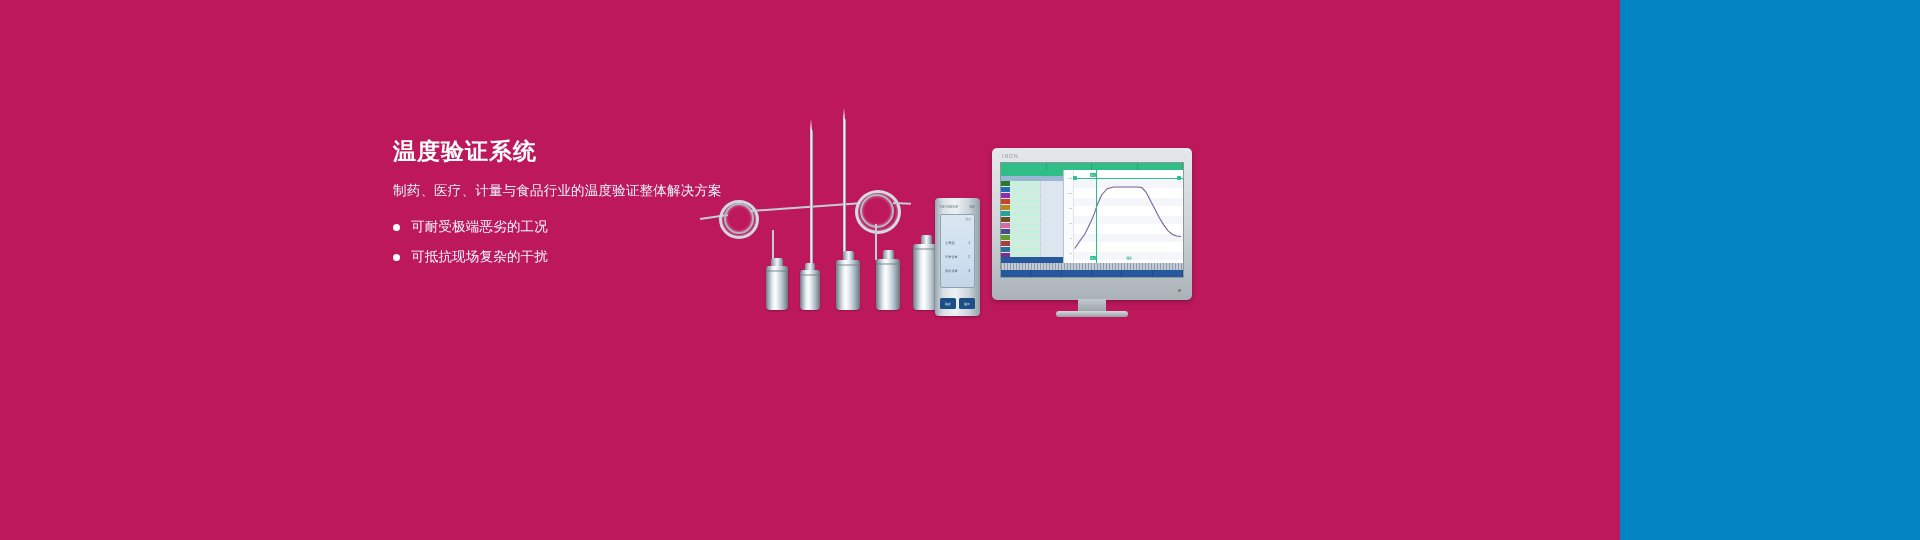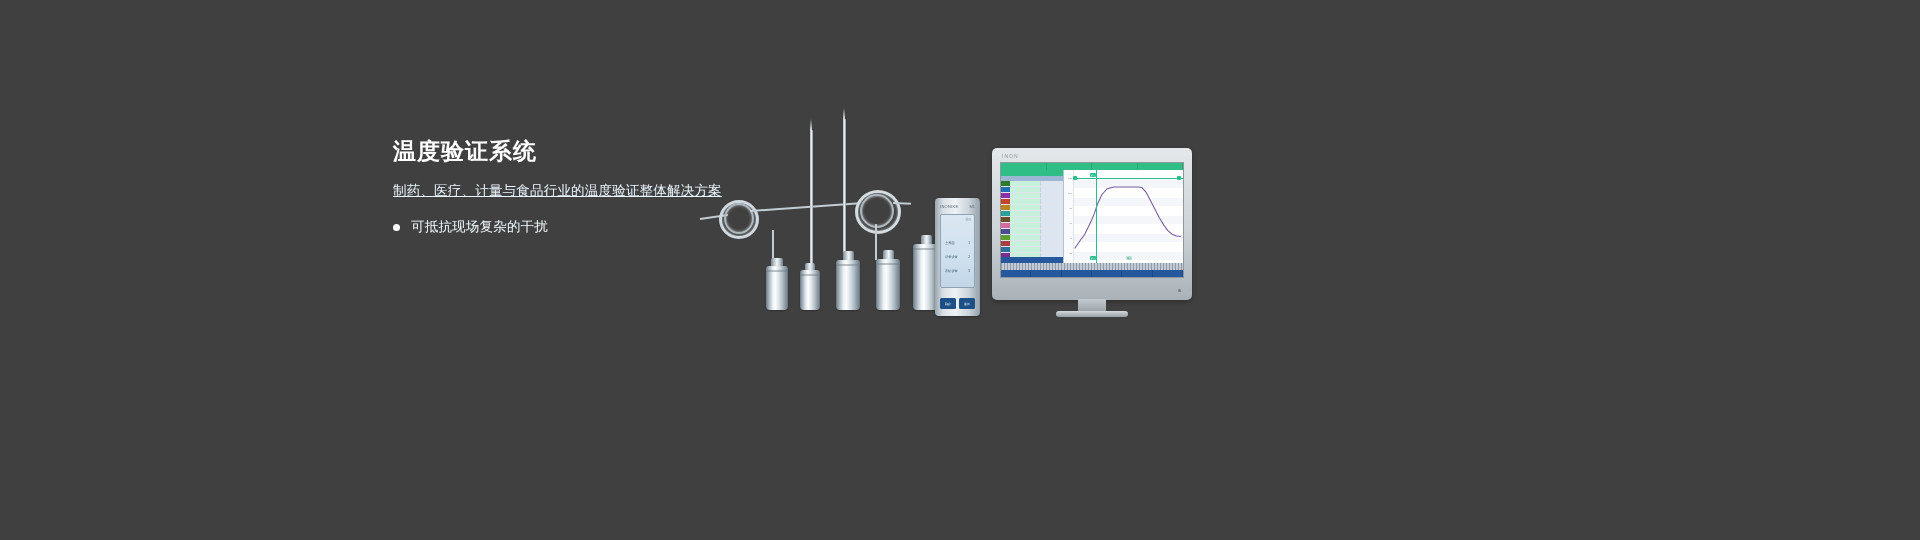--- a/index.html
+++ b/index.html
@@ -1,31 +1,31 @@
 <!DOCTYPE html>
 <html><head>
 <meta charset="utf-8">
 <style>
   html,body{margin:0;padding:0;}
   body{
     width:1920px;height:540px;overflow:hidden;
     background:#0584c4;
     font-family:"Liberation Sans","DejaVu Sans",sans-serif;
   }
-  .banner{position:relative;width:1920px;height:540px;background:#404040;overflow:hidden;}
+  .banner{position:relative;width:1620px;height:540px;background:#be185d;overflow:hidden;}
 
   
   .copy{position:absolute;left:393px;top:138px;width:430px;color:#fff;}
   .headline{
     font-size:23px;font-weight:bold;letter-spacing:1px;line-height:1.2;
     margin:0 0 16px 0;color:#ffffff;white-space:nowrap;
   }
   .subhead{
     font-size:13.5px;font-weight:normal;line-height:1.4;margin:0 0 18px 0;
-    color:#eaf6fd;white-space:nowrap;letter-spacing:.2px;text-decoration:underline;
+    color:#eaf6fd;white-space:nowrap;letter-spacing:.2px;
   }
   .bullets{list-style:none;margin:0;padding:0;}
   .bullet{
     display:flex;align-items:center;margin-bottom:12px;
     font-size:13.5px;color:#f2fbff;letter-spacing:.2px;white-space:nowrap;
   }
   .dot{
     width:7px;height:7px;border-radius:50%;background:#ffffff;
     margin-right:11px;flex:0 0 auto;
   }
@@ -153,20 +153,24 @@
 <body>
 
 <div class="banner">
 
   <div class="copy">
     <h1 class="headline">温度验证系统</h1>
     <p class="subhead">制药、医疗、计量与食品行业的温度验证整体解决方案</p>
     <ul class="bullets">
       <li class="bullet">
         <span class="dot"></span>
+        <span>可耐受极端恶劣的工况</span>
+      </li>
+      <li class="bullet">
+        <span class="dot"></span>
         <span>可抵抗现场复杂的干扰</span>
       </li>
     </ul>
   </div>
 
   <div class="product">
 
     <div class="wire w0"></div>
     <div class="coil c1"></div>
     <div class="coil c1b"></div>

